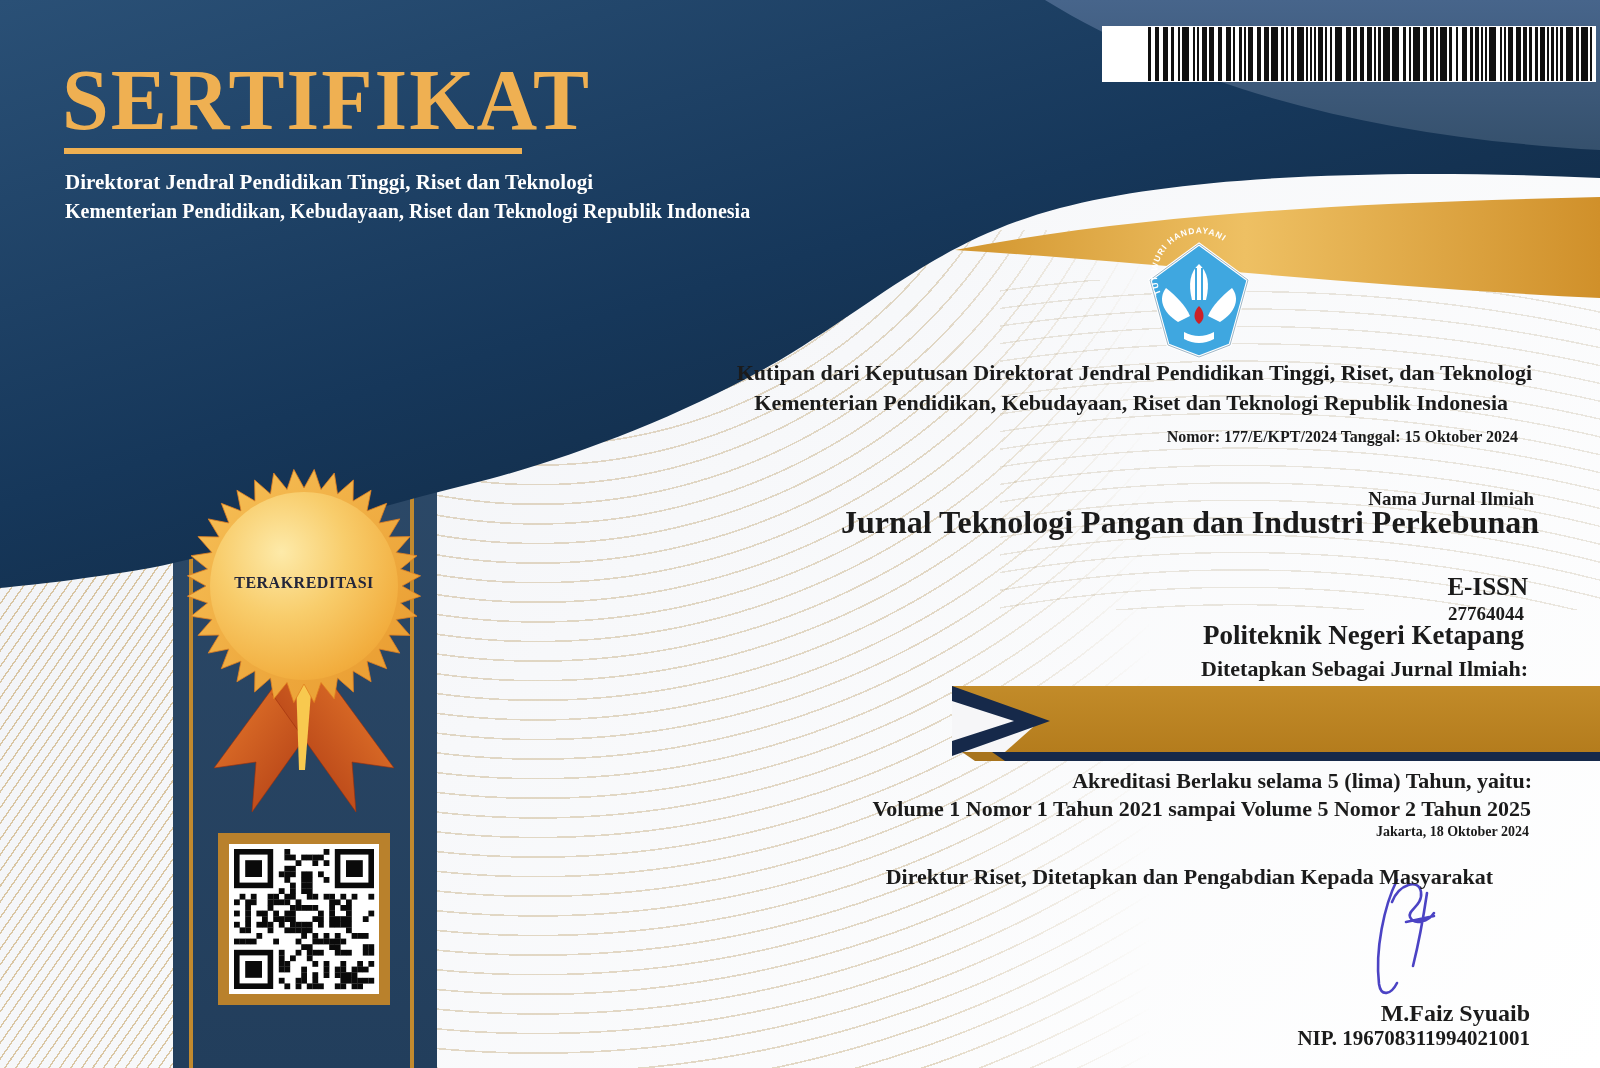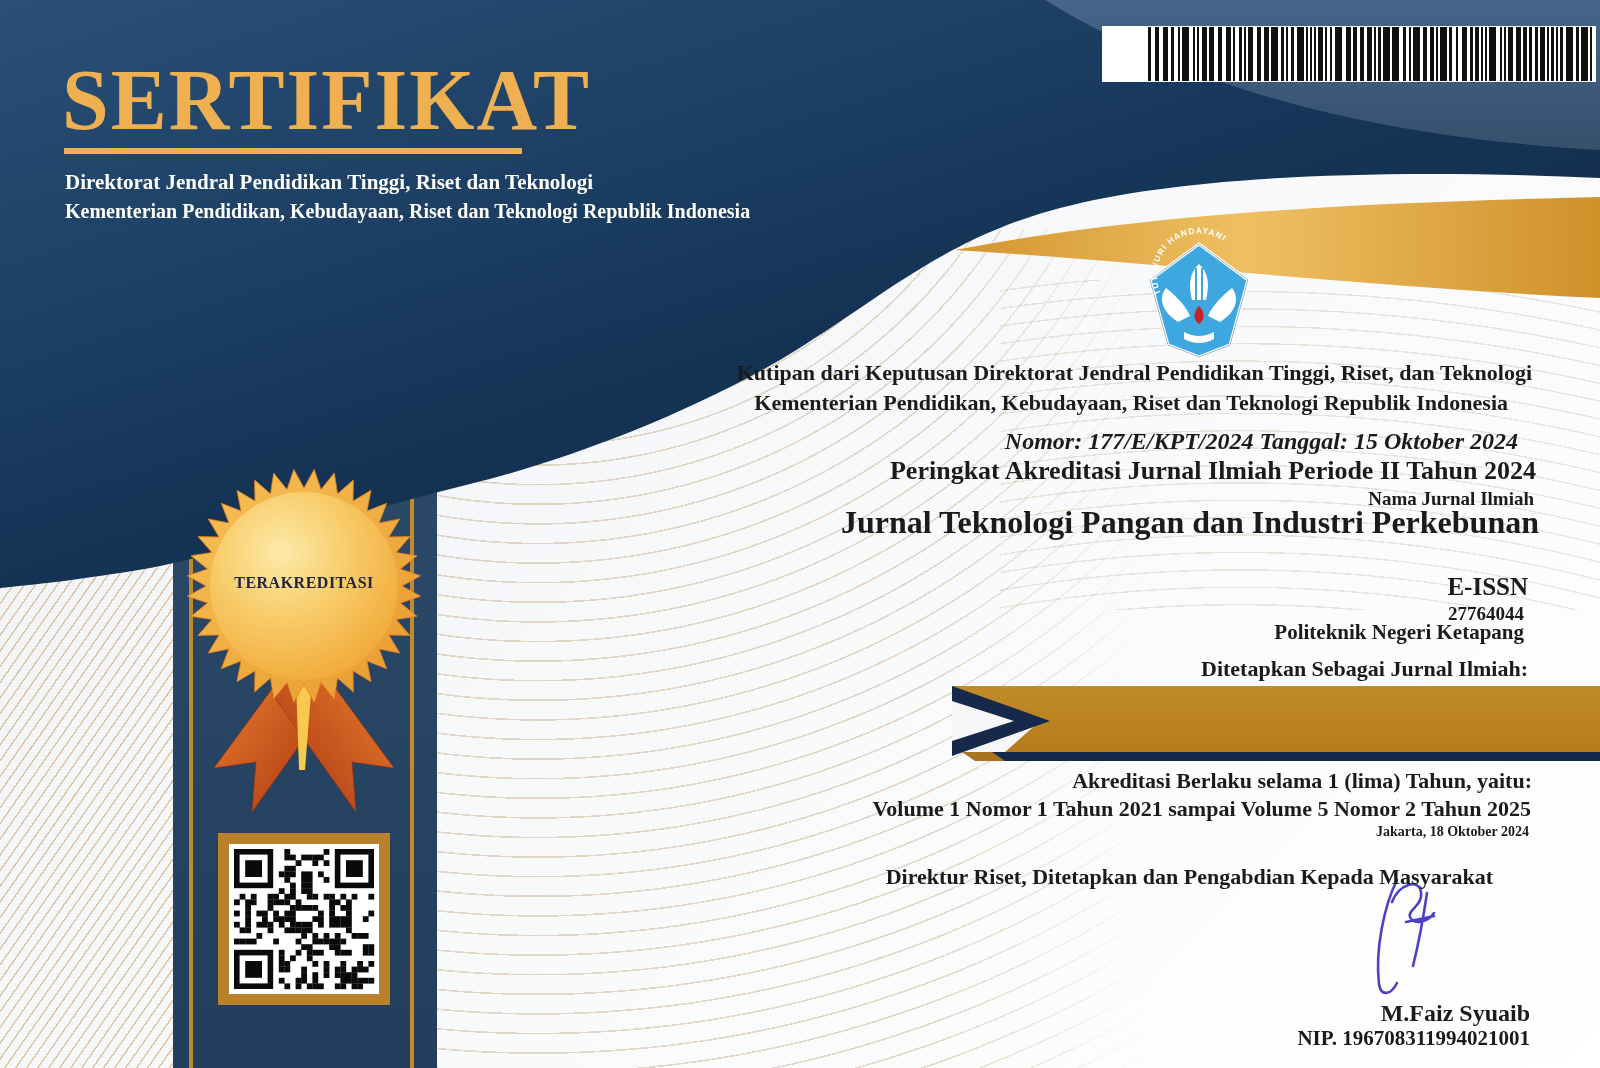--- a/index.html
+++ b/index.html
@@ -419,32 +419,31 @@
          M1427,893 C1423,920 1418,946 1413,966 M1406,922 L1434,916" fill="none" stroke="#4b43c4" stroke-width="2.6" stroke-linecap="round"></path>
   </svg>
 
   <div class="t title">SERTIFIKAT</div>
   <div class="abs title-rule"></div>
   <div class="t issuer1">Direktorat Jendral Pendidikan Tinggi, Riset dan Teknologi</div>
   <div class="t issuer2">Kementerian Pendidikan, Kebudayaan, Riset dan Teknologi Republik Indonesia</div>
 
   <div class="t r" style="top:360px;right:68px;font-size:22px;">Kutipan dari Keputusan Direktorat Jendral Pendidikan Tinggi, Riset, dan Teknologi</div>
   <div class="t r" style="top:390px;right:92px;font-size:22px;">Kementerian Pendidikan, Kebudayaan, Riset dan Teknologi Republik Indonesia</div>
-  <div class="t r" style="top:428px;right:82px;font-size:24px;font-style:italic;">Nomor: 177/E/KPT/2024 Tanggal: 15 Oktober 2024</div>
-  <div class="t r" style="top:456px;right:64px;font-size:26px;">Peringkat Akreditasi Jurnal Ilmiah Periode II Tahun 2024</div>
+  <div class="t r" style="top:428px;right:82px;font-size:16px;">Nomor: 177/E/KPT/2024 Tanggal: 15 Oktober 2024</div>
   <div class="t r" style="top:488px;right:66px;font-size:19px;">Nama Jurnal Ilmiah</div>
   <div class="t r" style="top:504px;right:61px;font-size:32px;margin-left:39px;">Jurnal Teknologi Pangan dan Industri Perkebunan</div>
 
   <div class="t r" style="top:573px;right:72px;font-size:25px;">E-ISSN</div>
   <div class="t r" style="top:603px;right:76px;font-size:19px;">27764044</div>
-  <div class="t r" style="top:620px;right:76px;font-size:21px;margin-left:12px;">Politeknik Negeri Ketapang</div>
+  <div class="t r" style="top:620px;right:76px;font-size:27px;margin-left:12px;">Politeknik Negeri Ketapang</div>
   <div class="t r" style="top:656px;right:72px;font-size:22px;text-align:center;">Ditetapkan Sebagai Jurnal Ilmiah:</div>
 
 
-  <div class="t r" style="top:768px;right:68px;font-size:22px;">Akreditasi Berlaku selama 1 (lima) Tahun, yaitu:</div>
+  <div class="t r" style="top:768px;right:68px;font-size:22px;">Akreditasi Berlaku selama 5 (lima) Tahun, yaitu:</div>
   <div class="t r" style="top:796px;right:69px;font-size:22px;">Volume 1 Nomor 1 Tahun 2021 sampai Volume 5 Nomor 2 Tahun 2025</div>
   <div class="t r" style="top:824px;right:71px;font-size:14px;">Jakarta, 18 Oktober 2024</div>
   <div class="t r" style="top:864px;right:107px;font-size:22px;">Direktur Riset, Ditetapkan dan Pengabdian Kepada Masyarakat</div>
   <div class="t r" style="top:1000px;right:70px;font-size:24px;">M.Faiz Syuaib</div>
   <div class="t r" style="top:1026px;right:70px;font-size:21px;">NIP. 196708311994021001</div>
 
   <div class="t badge-label">TERAKREDITASI</div>
 </div>
 
 </body></html>

